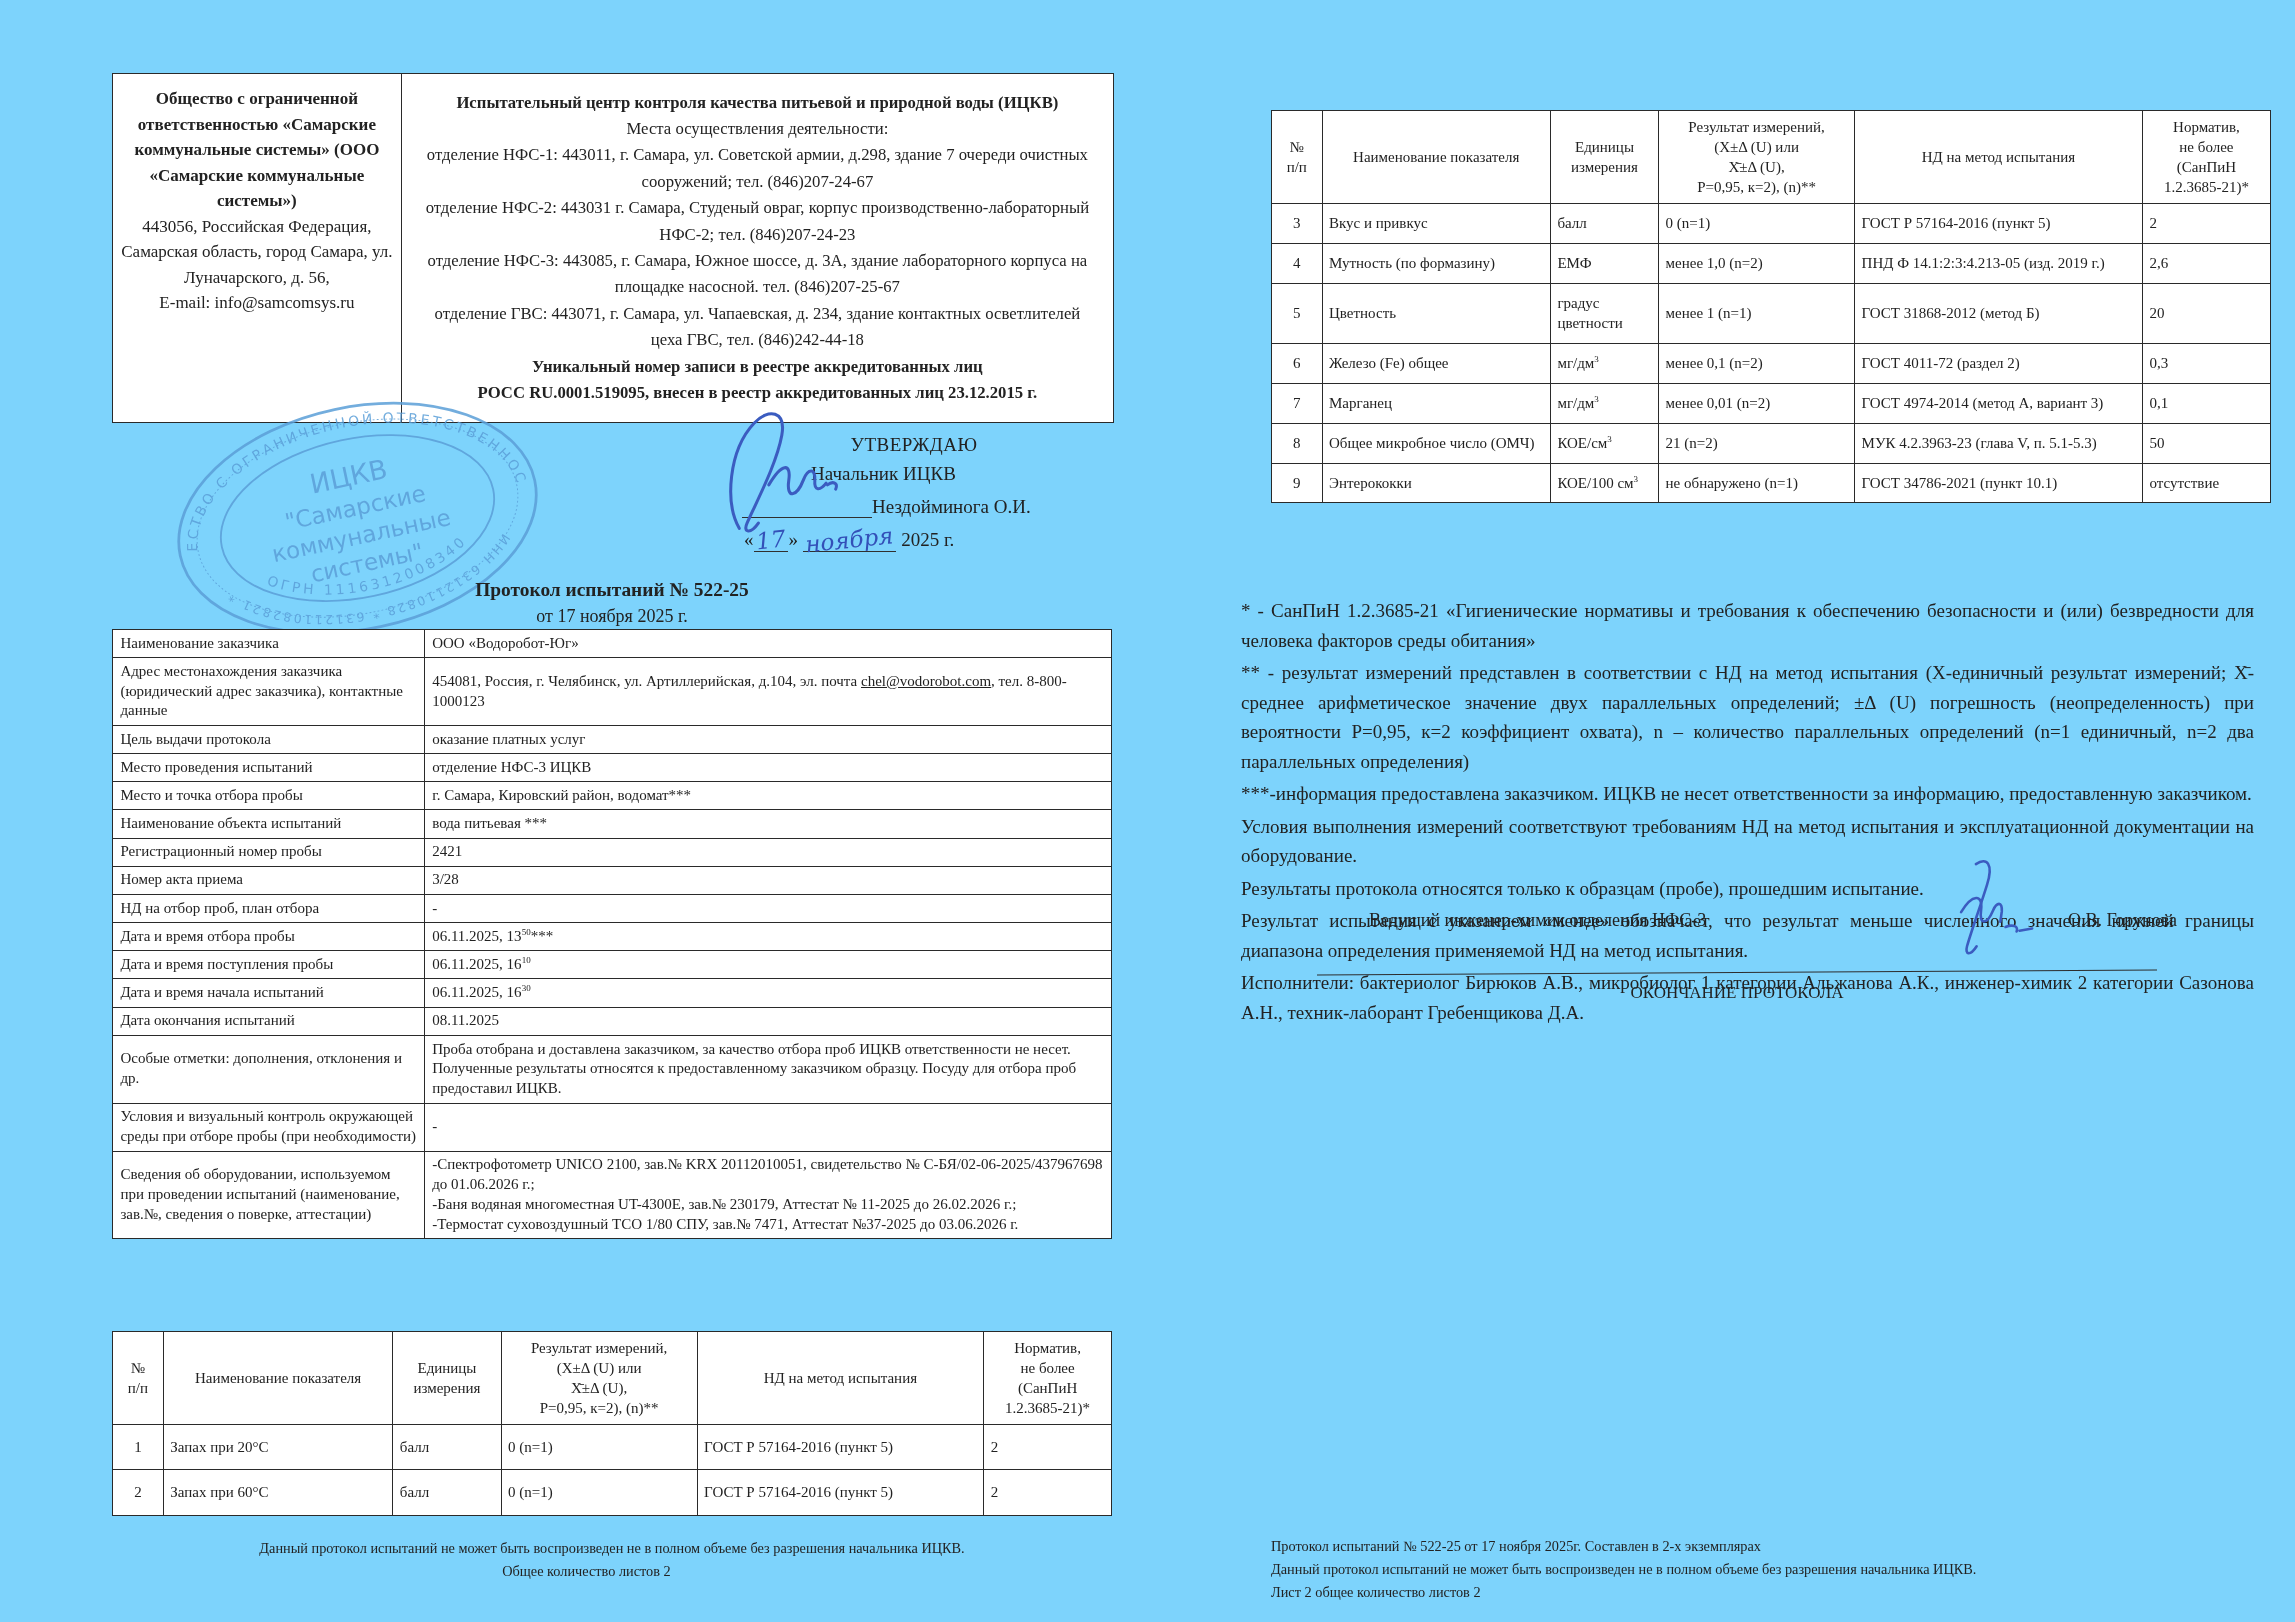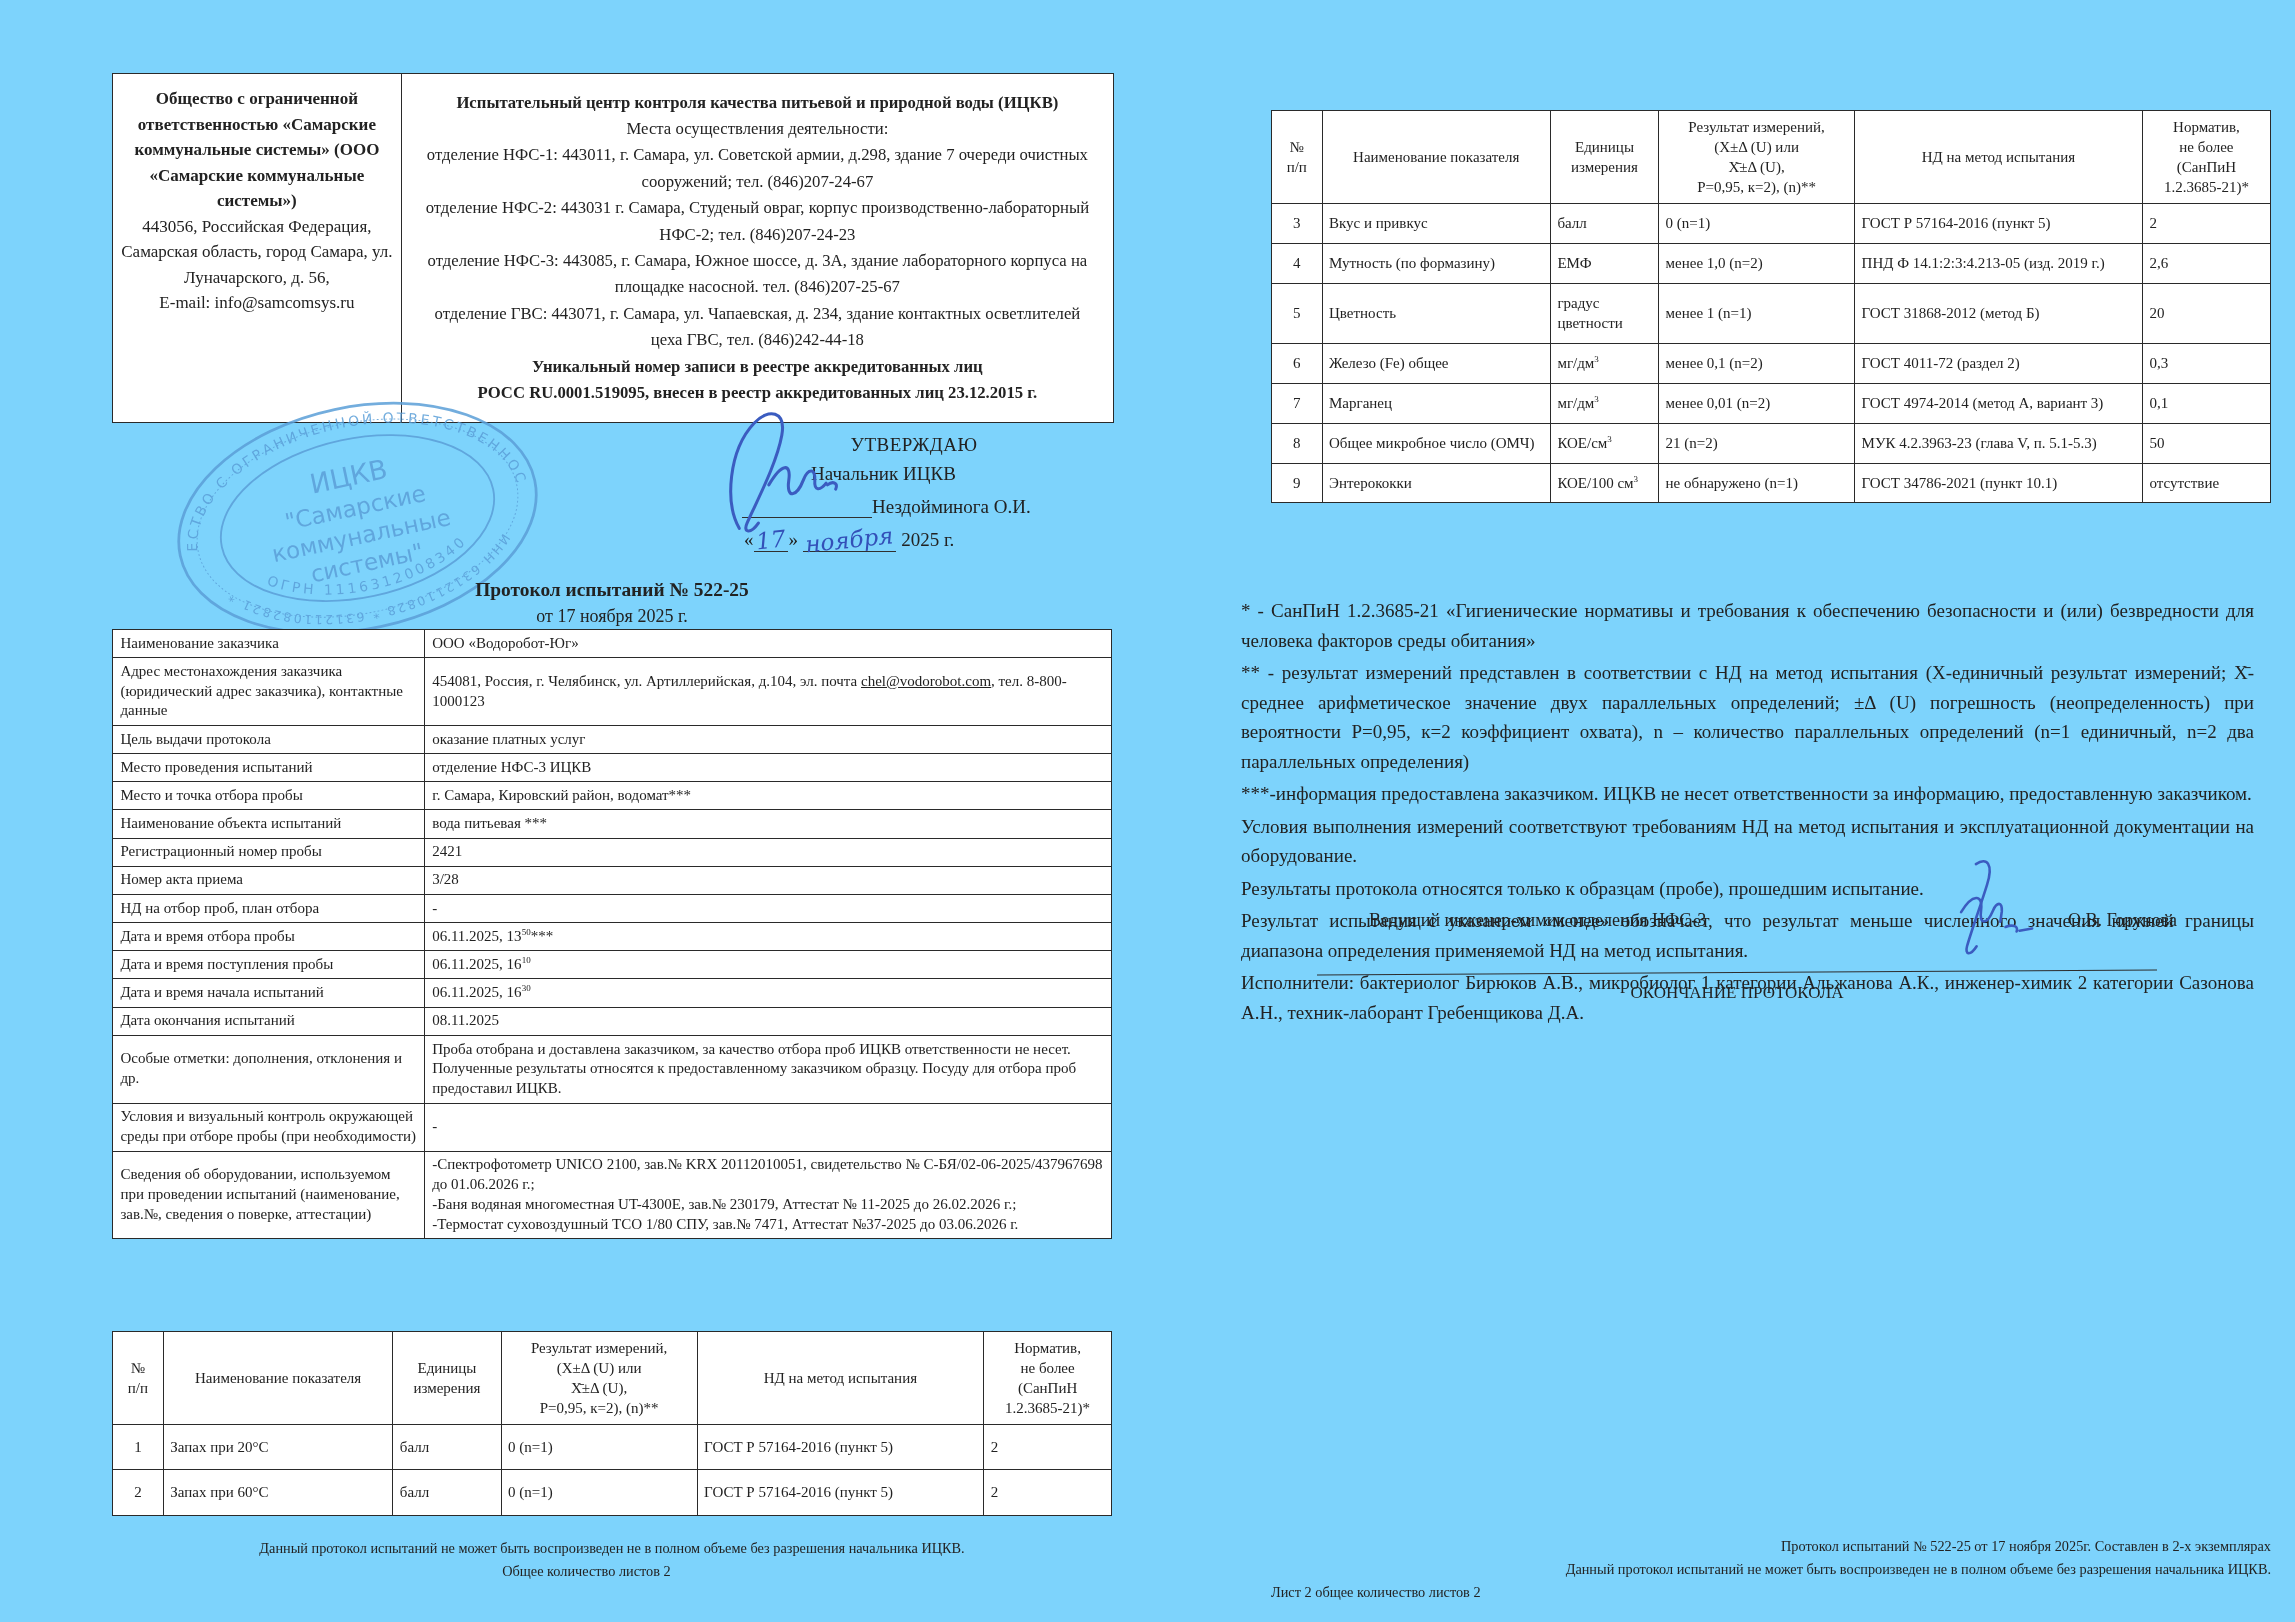--- a/index.html
+++ b/index.html
@@ -68,21 +68,21 @@
   .signoff{left:1271px;top:881px;width:1013px;font-size:18px;}
   .signoff .row{display:flex;align-items:center;height:79px;}
   .signoff .role{margin-left:98px;}
   .signoff .gap{flex:1;}
   .signoff .sig2{transform:translateY(-15.7px);margin-right:21px;}
   .signoff .name{margin-right:107px;}
   .signoff .line{width:840px;margin-left:46px;border-top:1.9px solid #2d2d2d;
                  transform:rotate(-0.35deg);margin-top:12px;}
   .signoff .end{width:840px;margin-left:46px;text-align:center;font-size:17px;margin-top:10.2px;}
   .p2-footer{left:1271px;top:1535px;width:1000px;font-size:14.3px;line-height:1.6;}
-  .p2-footer .c{text-align:right;}
+  .p2-footer .c{text-align:left;}
   .p2-footer .r{padding-right:28px;}
 </style>
 </head>
 <body>
 
 <div class="canvas">
 
   <div class="abs hdr">
     <div class="hdr-left">
       <div class="b">Общество с ограниченной ответственностью «Самарские коммунальные системы» (ООО «Самарские коммунальные системы»)</div>

